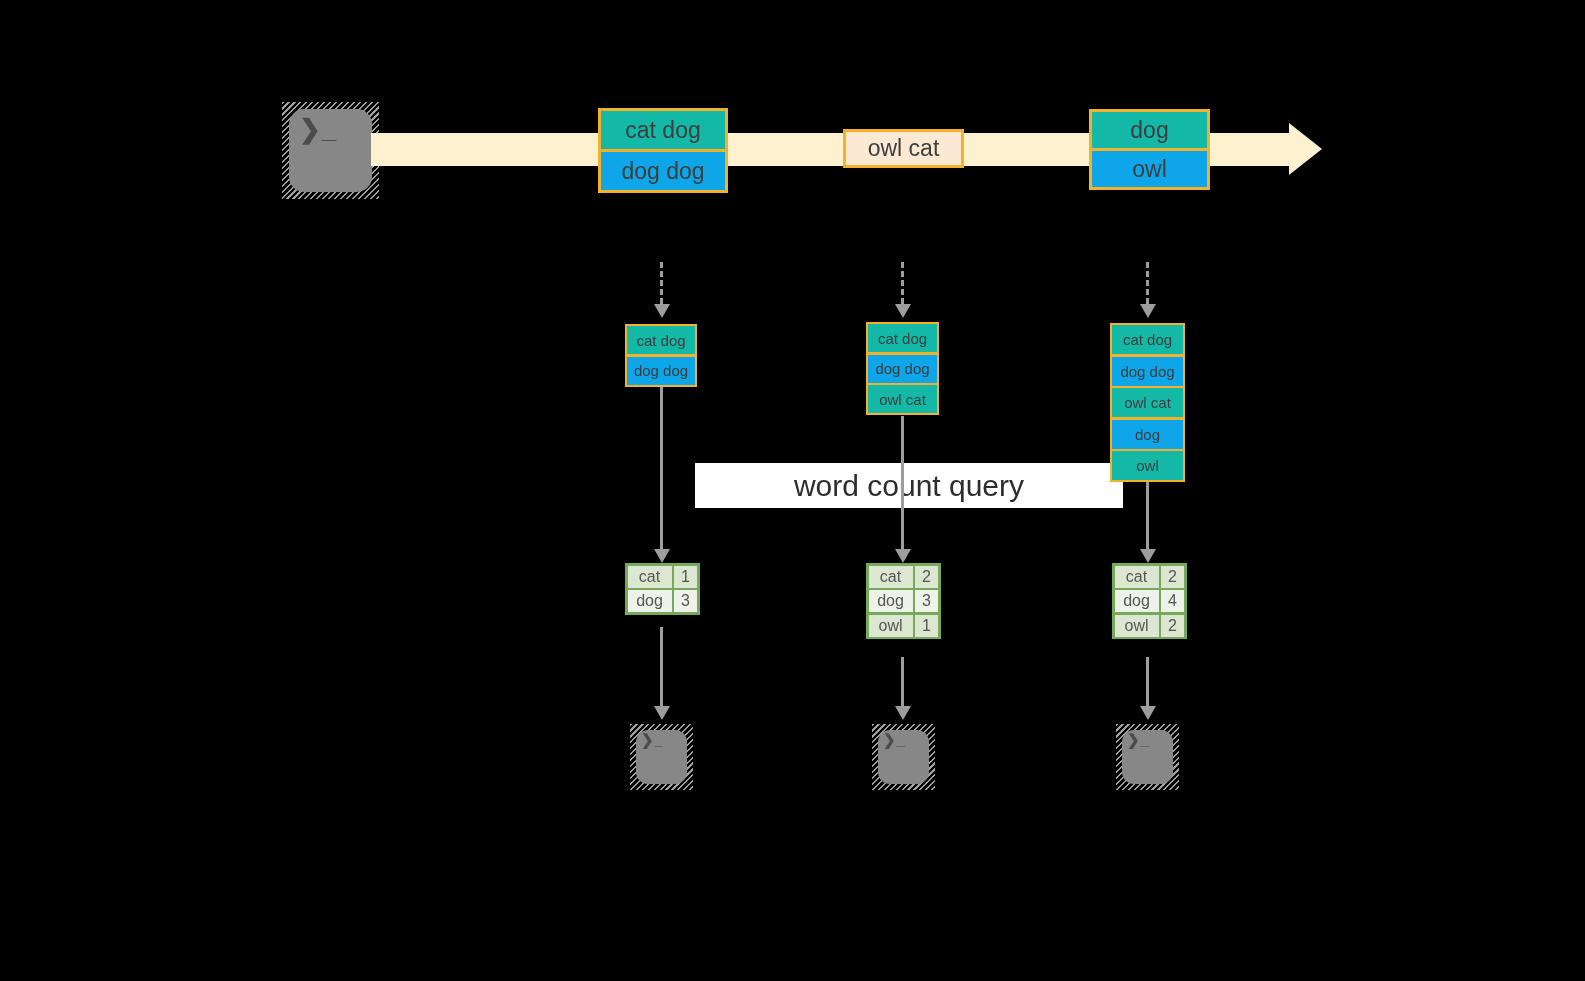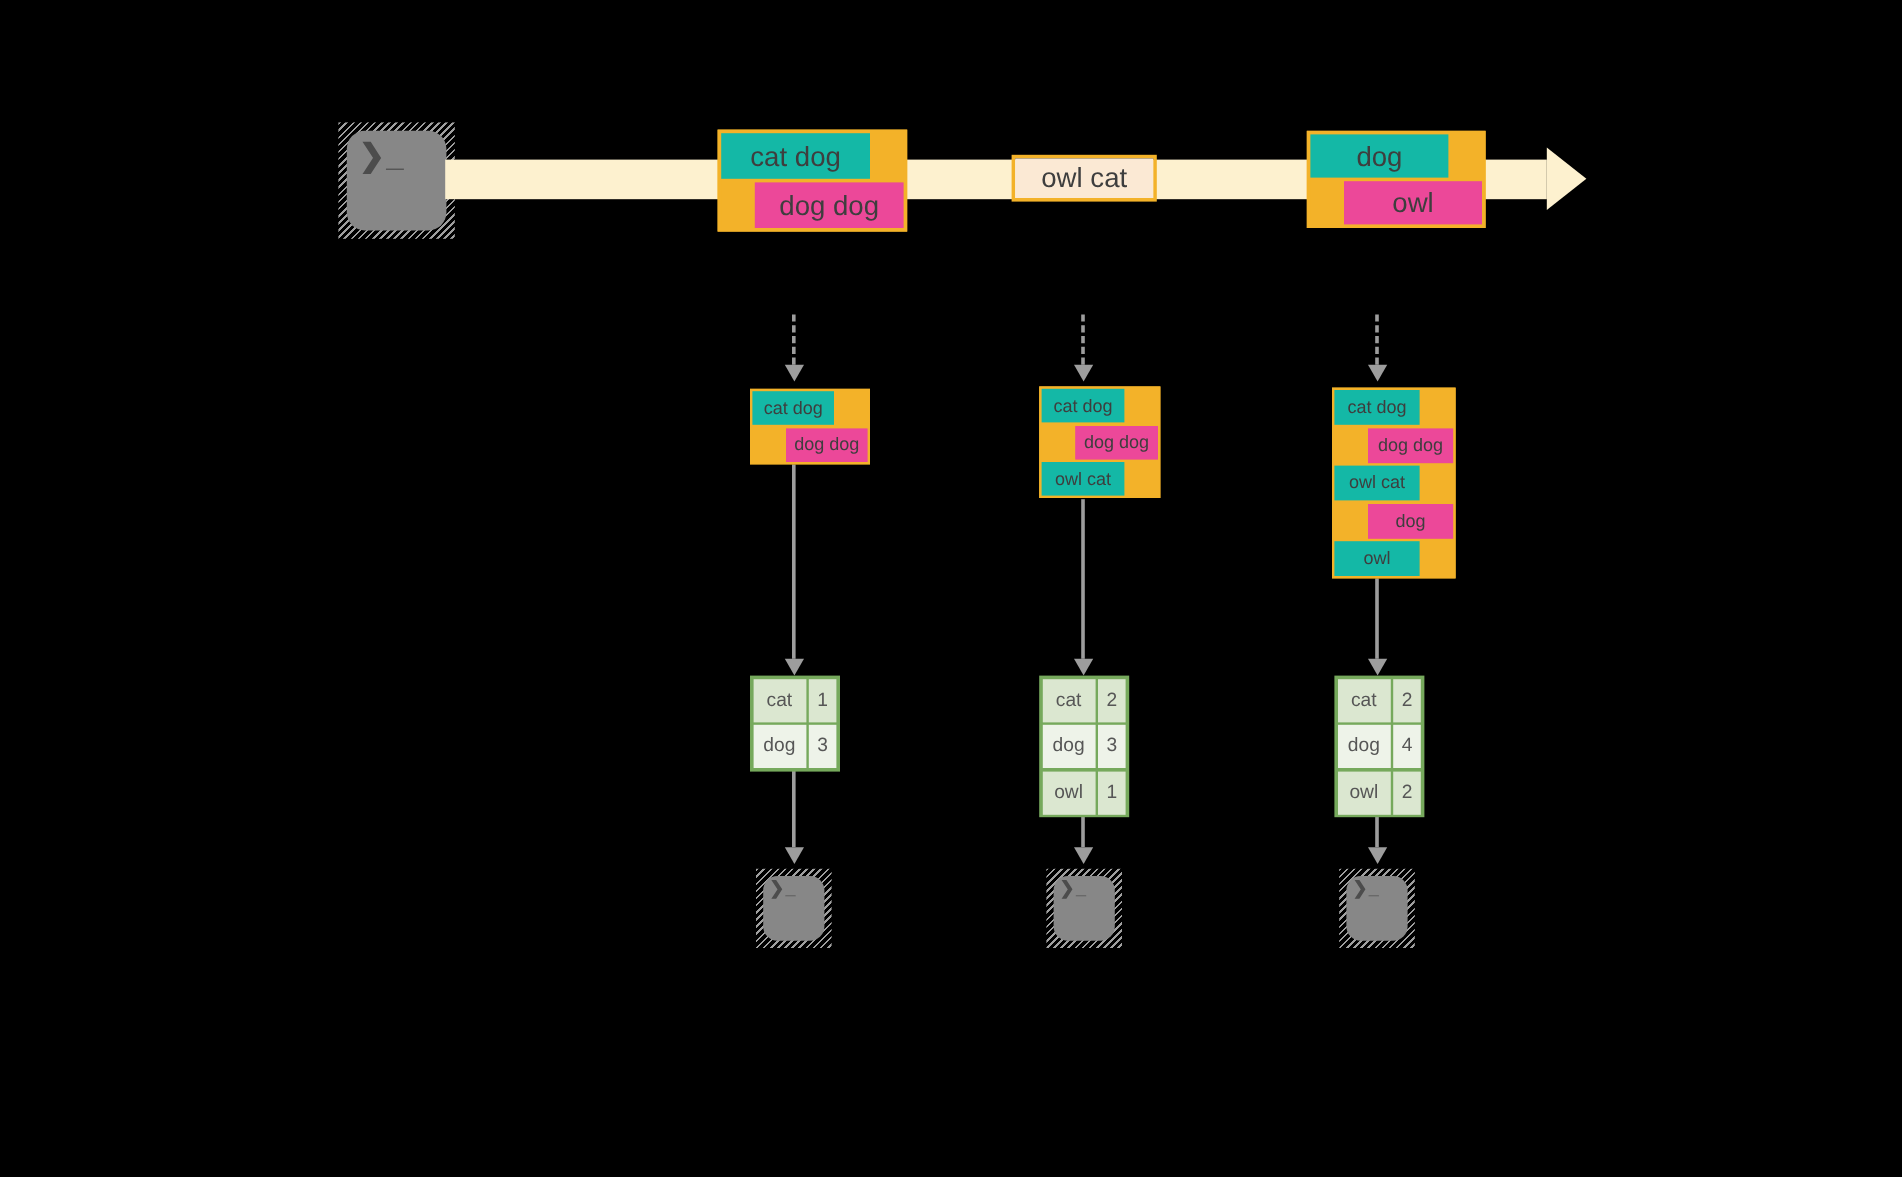--- a/index.html
+++ b/index.html
@@ -10,21 +10,21 @@
   
   .band{position:absolute;left:371px;top:133px;width:918px;height:33px;background:#fdf1cf;}
   .band-head{position:absolute;left:1289px;top:123px;width:0;height:0;
     border-top:26px solid transparent;border-bottom:26px solid transparent;
     border-left:33px solid #fdf1cf;}
   
   .obox{position:absolute;border:3px solid #f3b229;box-sizing:border-box;background:#f3b229;
     display:flex;flex-direction:column;gap:3px;}
   .obox .cell{display:flex;align-items:center;justify-content:center;color:#3e3e3e;}
   .fill-peach{background:#14b8a6;}
-  .fill-cream{background:#ec4899;margin-left:28px;}
+  .fill-cream{background:#0ea5e9;}
   .fill-mid{background:#fbe9d4;}
   .stream-box .cell{width:124px;height:38px;font-size:23px;}
   .sbox1{left:598px;top:108px;}
   .sbox2{left:843px;top:129px;}
   .sbox2 .cell{width:115px;height:33px;}
   .sbox3{left:1089px;top:109px;}
   .sbox3 .cell{width:115px;height:36px;}
   
   .stack{border-width:2.5px;gap:2.5px;z-index:3;}
   .stack .cell{font-size:15px;}
@@ -41,21 +41,21 @@
     border-left:8px solid transparent;border-right:8px solid transparent;
     border-top:14px solid #9d9d9d;}
   
   .query{position:absolute;left:695px;top:463px;width:428px;height:45px;background:#ffffff;
     display:flex;align-items:center;justify-content:center;z-index:1;
     font-size:30px;color:#2d2d2d;}
   
   .gtable{position:absolute;background:#76a95c;padding:2.5px;display:grid;
     grid-template-columns:44px 23px;gap:2.5px;z-index:3;}
   .gtable .gcell{display:flex;align-items:center;justify-content:center;
-    height:36px;font-size:16px;color:#565656;}
+    height:22px;font-size:16px;color:#565656;}
   .g-dark{background:#dbe7d0;}
   .g-light{background:#eef3e9;}
   .tbl1{left:625px;top:563px;}
   .tbl2{left:866px;top:563px;}
   .tbl3{left:1112px;top:563px;}
   
   .term{position:absolute;background:
     repeating-linear-gradient(135deg,#9f9f9f 0,#9f9f9f 1.5px,transparent 1.5px,transparent 4.2px);}
   .term-body{position:absolute;background:#878787;display:block;}
   .term-glyph{position:absolute;color:#4c4c4c;font-weight:bold;letter-spacing:1px;}
@@ -111,20 +111,23 @@
     <div class="cell fill-peach">owl cat</div>
   </div>
   <div class="obox stack stk3">
     <div class="cell fill-peach">cat dog</div>
     <div class="cell fill-cream">dog dog</div>
     <div class="cell fill-peach">owl cat</div>
     <div class="cell fill-cream">dog</div>
     <div class="cell fill-peach">owl</div>
   </div>
 
+  <div class="query">
+    <span>word count query</span>
+  </div>
 
   <div class="vstem" style="left:660px;top:387px;height:162px;"></div>
   <div class="vhead" style="left:654px;top:549px;"></div>
   <div class="vstem" style="left:901px;top:416px;height:133px;"></div>
   <div class="vhead" style="left:895px;top:549px;"></div>
   <div class="vstem" style="left:1146px;top:482px;height:67px;"></div>
   <div class="vhead" style="left:1140px;top:549px;"></div>
 
   <div class="gtable tbl1">
     <div class="gcell g-dark">cat</div>

